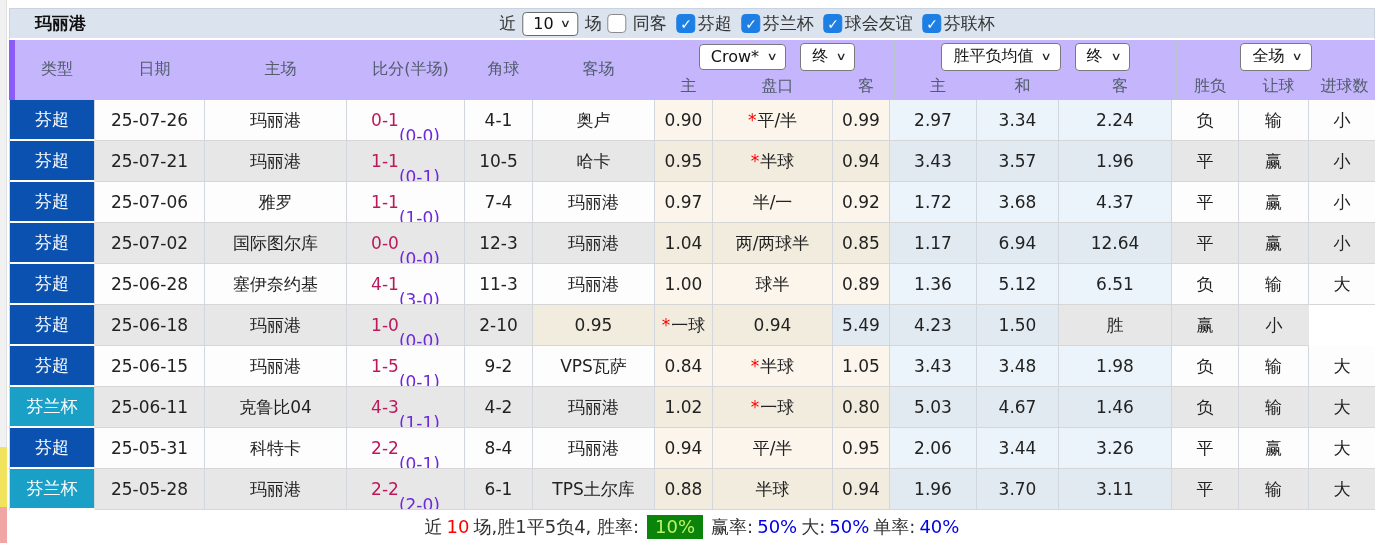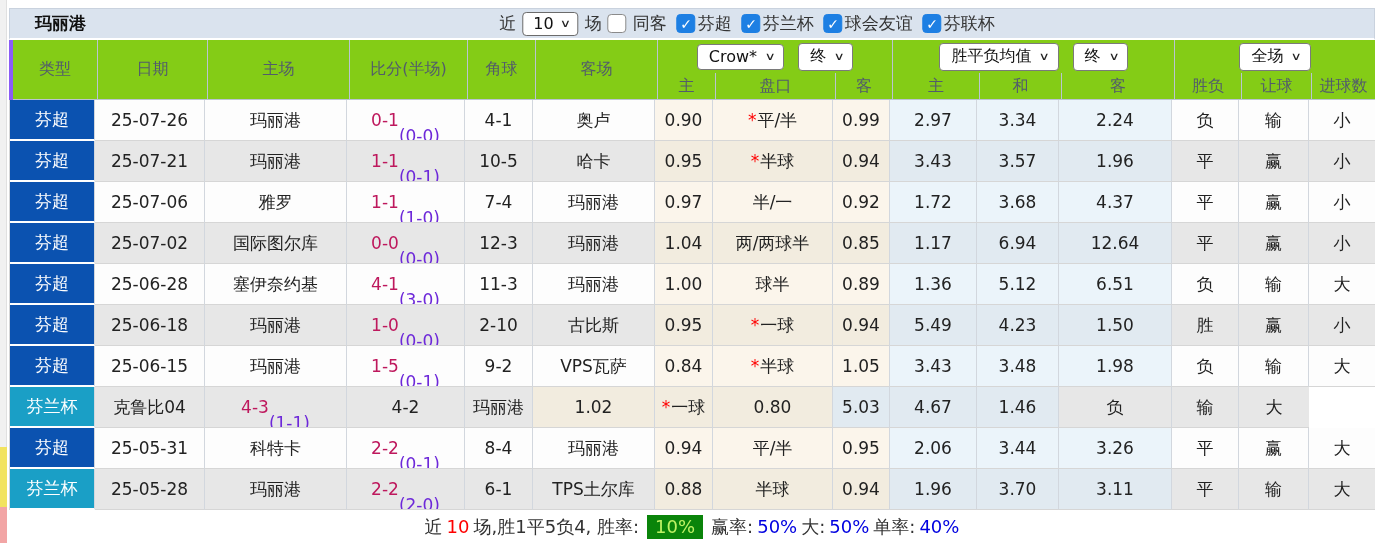--- a/index.html
+++ b/index.html
@@ -22,21 +22,21 @@
   .chev { font-size:11px; color:#222; transform:scaleX(1.4); display:inline-block; }
   .cb { width:19px; height:19px; border-radius:4px; display:inline-flex; align-items:center; justify-content:center; cursor:pointer; }
   .cb.off { background:#fff; border:1px solid #8a8a8a; }
   .cb.on { background:#1d7fe3; border:1px solid #1d7fe3; color:#fff; font-size:14px; font-weight:bold; }
   .league-item { display:inline-flex; align-items:center; gap:2px; margin-left:4px; }
 
   
   .cols { display:grid; grid-template-columns:85px 110px 142px 118px 68px 122px 58px 120px 57px 87px 82px 113px 67px 70px minmax(60px,1fr); }
 
   
-  .thead { position:relative; height:60px; background:#84cc16; border-left:4px solid #8b5cf6; grid-template-rows:33px 27px; font-size:16px; color:#525c6b; }
+  .thead { position:relative; height:60px; background:#c4b5fd; border-left:6px solid #8b5cf6; grid-template-rows:33px 27px; font-size:16px; color:#525c6b; }
   .thead .h { display:flex; align-items:center; justify-content:center; border-right:1px solid #bac4d1; border-bottom:1px solid #bac4d1; }
   .thead .span2 { grid-row:1 / 3; }
   .thead .hgroup { grid-row:1; display:flex; align-items:center; justify-content:center; gap:14px; border-right:1px solid #bac4d1;text-align:center; }
   .g1 { grid-column:7 / 10; }
   .g2 { grid-column:10 / 13; }
   .g3 { grid-column:13 / 16; border-right:none !important; }
   .sub { grid-row:2; }
   .c7{grid-column:7}.c8{grid-column:8}.c9{grid-column:9}.c10{grid-column:10}.c11{grid-column:11}
   .c12{grid-column:12}.c13{grid-column:13}.c14{grid-column:14}.c15{grid-column:15;border-right:none !important;}
   .hd-select { display:inline-flex; align-items:center; gap:9px; background:#fff; border:1px solid #7a7a7a; border-radius:4px; padding:2px 9px 3px 11px; font-size:16px; color:#111; cursor:pointer; }
@@ -258,21 +258,20 @@
         </div>
         <div class="trow cols even">
           <div class="c-type lg-blue">芬超</div>
           <div>25-06-18</div>
           <div class="team">玛丽港</div>
           <div>
             <span class="ft">1-0</span>
             <span class="ht">(0-0)</span>
           </div>
           <div>2-10</div>
-          <div>古比斯</div>
           <div class="cream">0.95</div>
           <div class="cream"><span class="star">*</span>一球</div>
           <div class="cream">0.94</div>
           <div class="ablue">5.49</div>
           <div class="ablue">4.23</div>
           <div class="ablue">1.50</div>
           <div class="res-red">胜</div>
           <div class="res-red">赢</div>
           <div class="res-green">小</div>
         </div>
@@ -291,20 +290,21 @@
           <div class="cream">1.05</div>
           <div class="ablue">3.43</div>
           <div class="ablue">3.48</div>
           <div class="ablue">1.98</div>
           <div class="res-green">负</div>
           <div class="res-green">输</div>
           <div class="res-red">大</div>
         </div>
         <div class="trow cols even">
           <div class="c-type lg-cyan">芬兰杯</div>
+          <div>25-06-11</div>
           <div>克鲁比04</div>
           <div>
             <span class="ft">4-3</span>
             <span class="ht">(1-1)</span>
           </div>
           <div>4-2</div>
           <div class="team">玛丽港</div>
           <div class="cream">1.02</div>
           <div class="cream"><span class="star">*</span>一球</div>
           <div class="cream">0.80</div>

